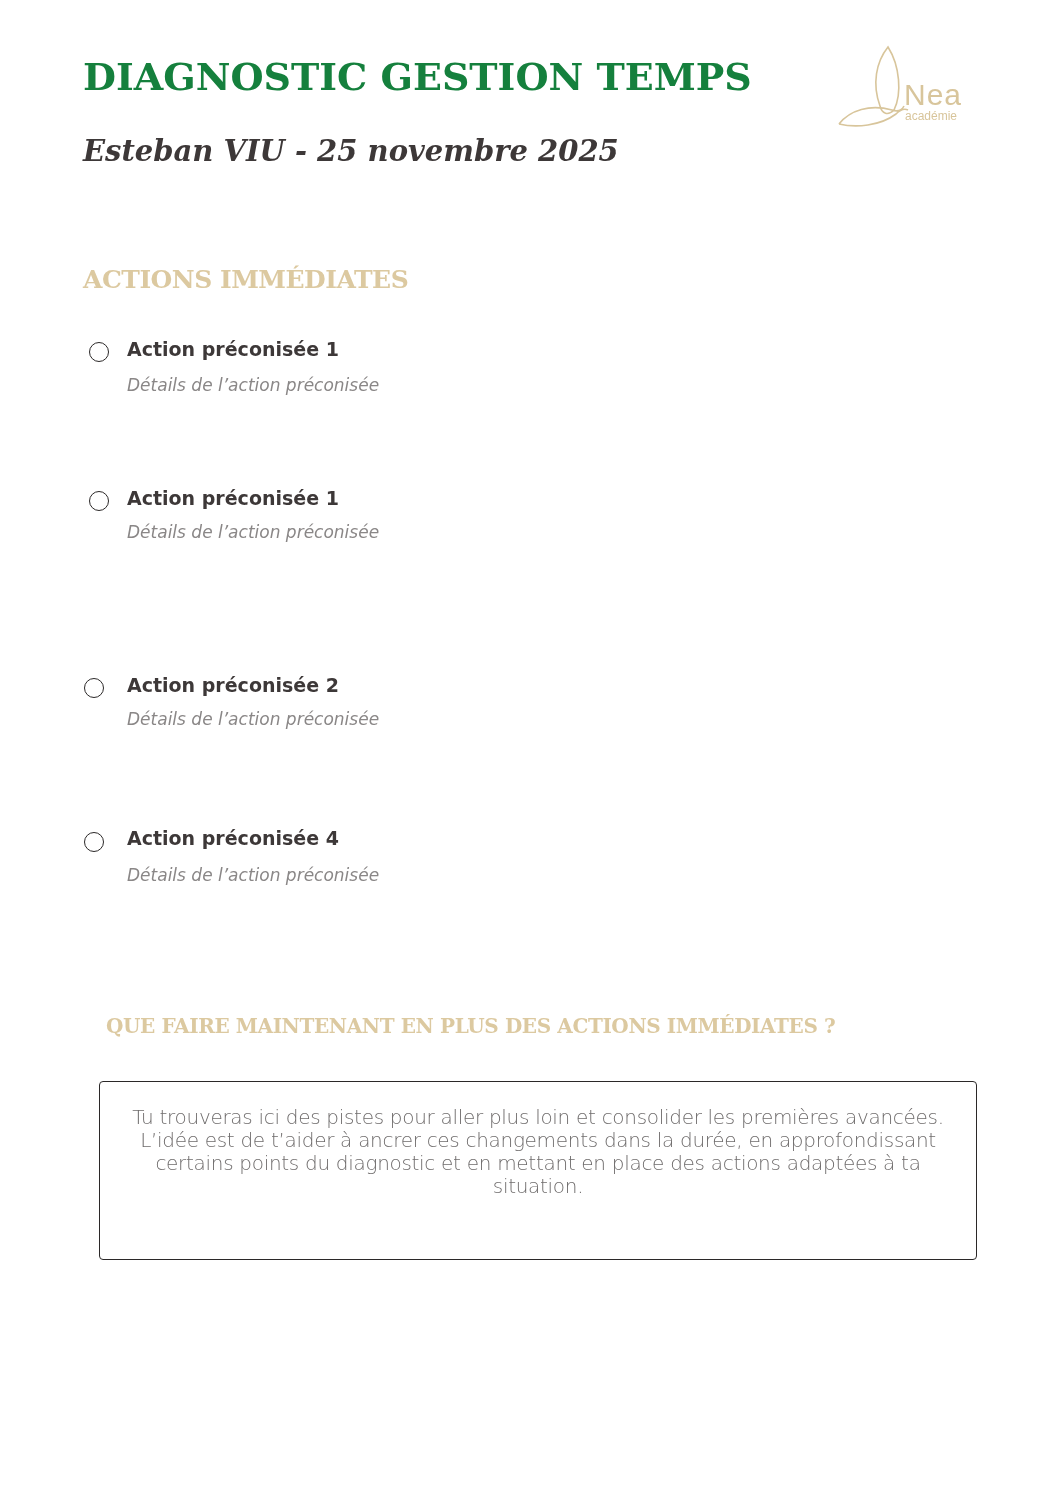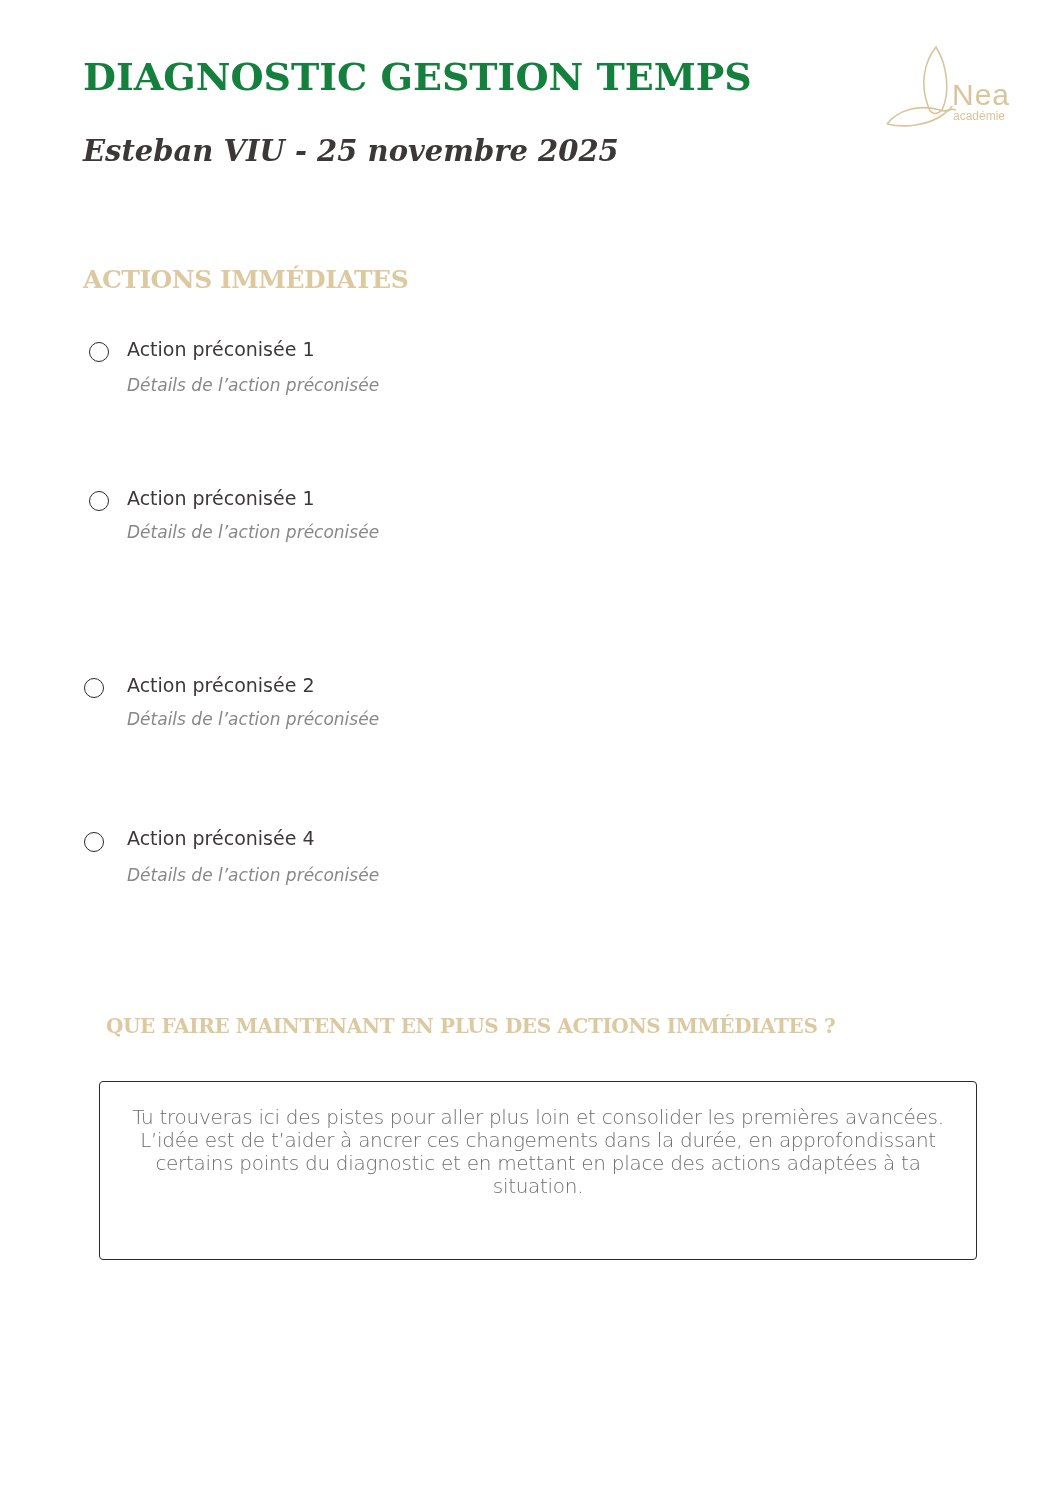--- a/index.html
+++ b/index.html
@@ -9,21 +9,21 @@
       position: absolute; left: 83px; top: 54px; margin: 0;
       font-family: "DejaVu Serif", serif; font-weight: bold;
       font-size: 38px; letter-spacing: 0px; color: #15803d;
       white-space: nowrap;
     }
     .subtitle {
       position: absolute; left: 83px; top: 134px; margin: 0;
       font-family: "DejaVu Serif", serif; font-weight: bold; font-style: italic;
       font-size: 29px; color: #3d3838; white-space: nowrap;
     }
-    .logo { position: absolute; left: 884px; top: 44px; width: 140px; height: 86px; }
+    .logo { position: absolute; left: 836px; top: 44px; width: 140px; height: 86px; }
     .logo svg { position: absolute; left: 0; top: 0; }
     .logo-name {
       position: absolute; left: 68px; top: 36px;
       font-family: "Liberation Sans", sans-serif; font-size: 30px; color: #d8c59b;
       line-height: 1; letter-spacing: 1px;
     }
     .logo-sub {
       position: absolute; left: 69px; top: 66px;
       font-family: "Liberation Sans", sans-serif; font-size: 12px; color: #d8c59b;
       line-height: 1;
@@ -33,21 +33,21 @@
       font-family: "DejaVu Serif", serif; font-weight: bold;
       font-size: 25px; color: #dcc9a0; white-space: nowrap; letter-spacing: -0.5px;
     }
     .action { position: absolute; left: 0; width: 700px; height: 70px; }
     .radio {
       position: absolute; width: 20px; height: 20px; border: 1.6px solid #2b2828;
       border-radius: 50%; box-sizing: border-box; background: #fff; cursor: pointer;
     }
     .action-label {
       position: absolute; left: 127px; margin: 0;
-      font-family: "DejaVu Sans", sans-serif; font-weight: normal; font-size: 19px;
+      font-family: "DejaVu Sans", sans-serif; font-weight: bold; font-size: 19px;
       color: #3d3838; white-space: nowrap;
     }
     .action-detail {
       position: absolute; left: 127px; margin: 0;
       font-family: "DejaVu Sans", sans-serif; font-style: italic; font-weight: 300;
       font-size: 17px; color: #8a8787; white-space: nowrap;
     }
     .section2-title {
       position: absolute; left: 106px; top: 1014px; margin: 0;
       font-family: "DejaVu Serif", serif; font-weight: bold;

